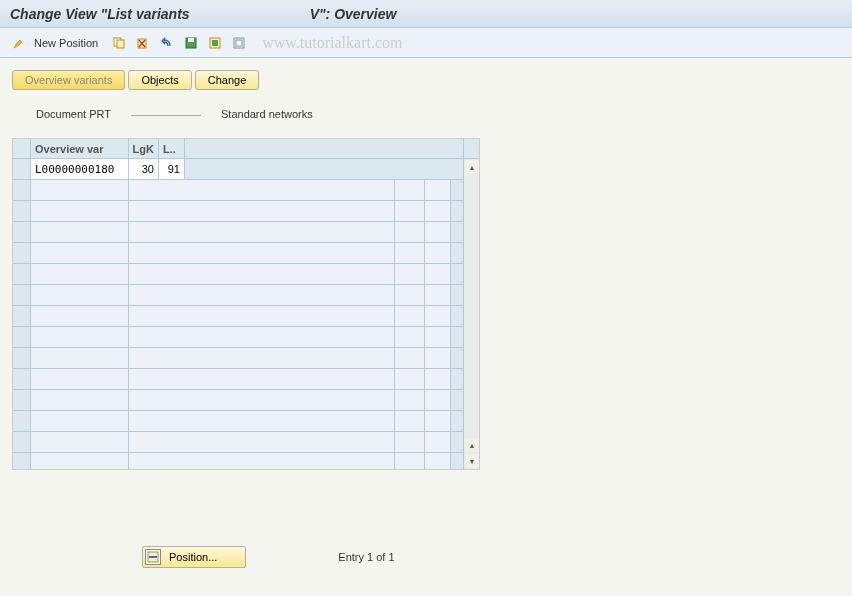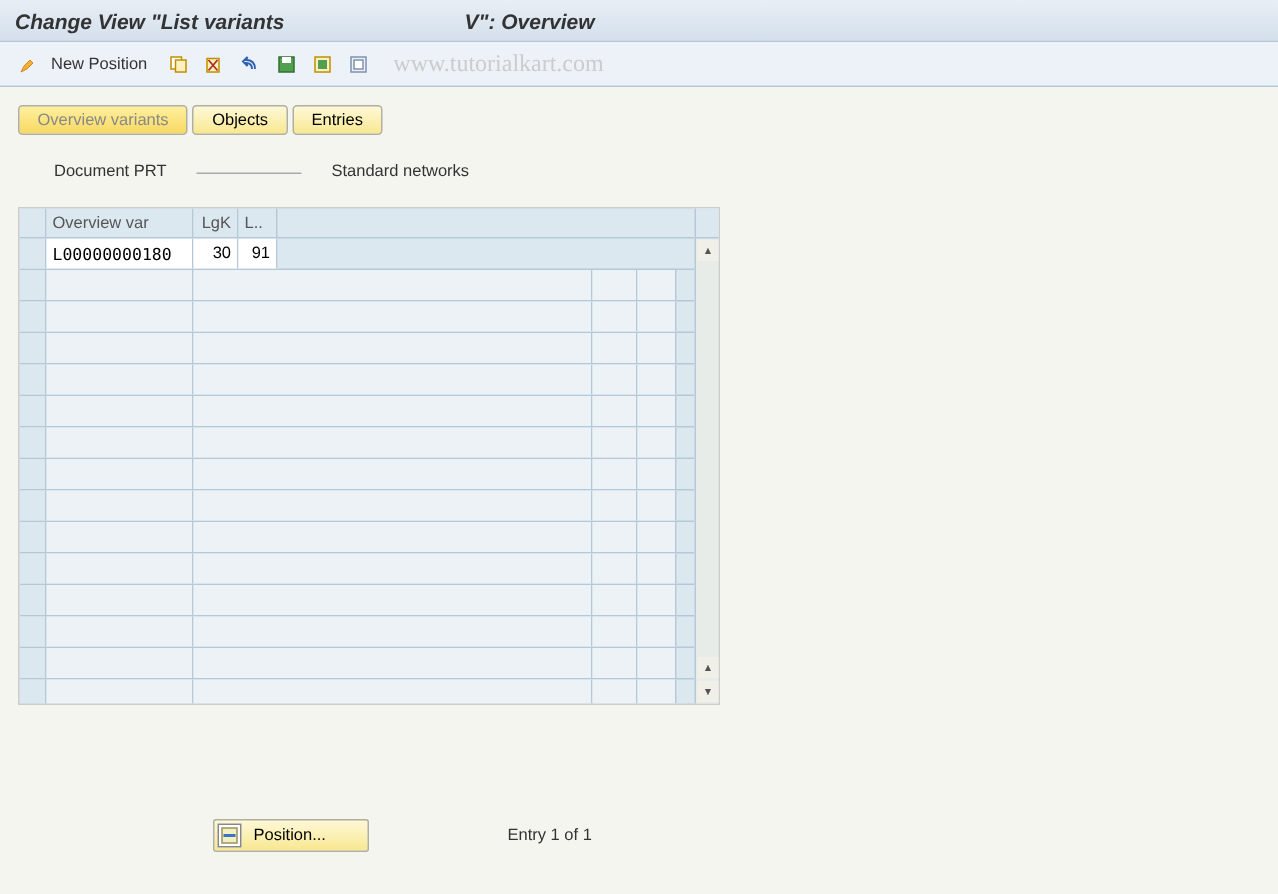--- a/index.html
+++ b/index.html
@@ -123,20 +123,21 @@
       background: #dce8f0;
     }
     .table-header .th {
       padding: 2px 4px;
       border-right: 1px solid #b5c8d8;
       font-size: 11px;
       color: #555;
       background: #dce8f0;
       display: flex;
       align-items: center;
+      font-weight: bold;
     }
     .col-ovvar { width: 98px; }
     .col-desc { width: 266px; }
     .col-lgk { width: 30px; justify-content: flex-end; }
     .col-l { width: 26px; }
     .table-body {
       height: 310px;
       overflow-y: hidden;
     }
     .table-row {
@@ -271,21 +272,21 @@
         <rect x="4" y="4" width="6" height="6" fill="#fff" stroke="#8090b0"></rect>
       </svg>
   </span>
   <span class="watermark">www.tutorialkart.com</span>
 </div>
 
 <div class="content-area">
   <div class="tab-row">
     <div class="tab active">Overview variants</div>
     <div class="tab yellow">Objects</div>
-    <div class="tab yellow">Entries</div>
+    <div class="tab yellow">Change</div>
   </div>
 
   <div class="info-row">
     <span class="info-label">Document PRT</span>
     <span class="info-field"></span>
     <span class="info-label">Standard networks</span>
   </div>
 
   <div class="table-container">
     <div class="table-main">

